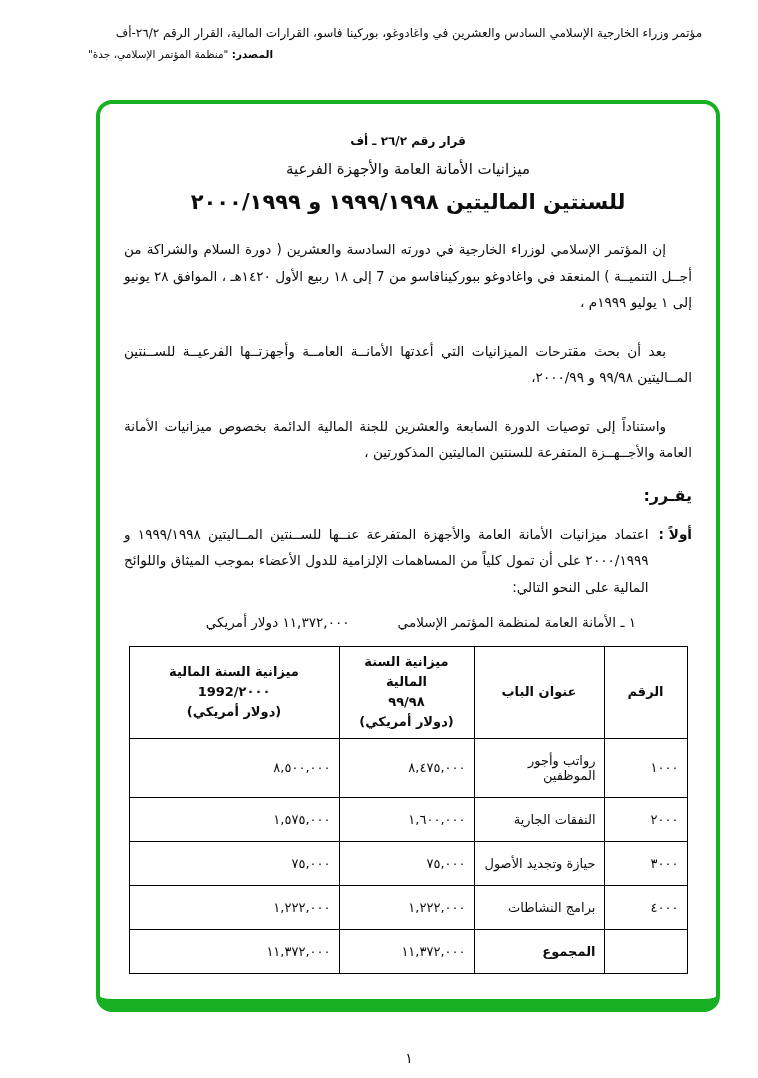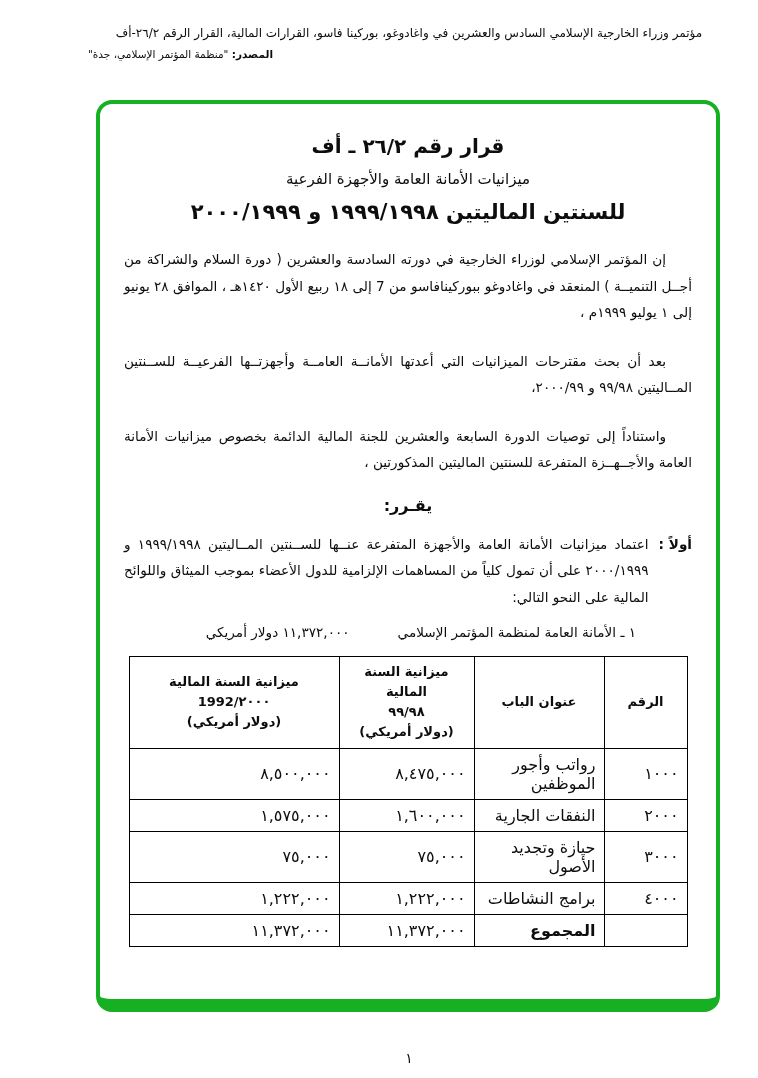--- a/index.html
+++ b/index.html
@@ -23,37 +23,36 @@
   .frame {
     margin:40px 10px 0 8px;
     height:912px;
     border:4px solid var(--green);
     border-bottom-width:13px;
     border-radius:16px;
     padding:30px 24px 0;
   }
 
   .title-block { text-align:center; }
-  .t1 { font-size:20px; font-weight:bold; }
+  .t1 { font-size:12px; font-weight:bold; }
   .t2 { font-size:14px; font-weight:bold; margin-top:13px; }
   .t3 { font-size:15px; font-weight:normal; margin-top:12px; }
   .t4 { font-size:21px; font-weight:bold; margin-top:12px; }
 
   .para {
     margin-top:22px;
     font-size:13.6px;
     line-height:1.95;
     text-align:justify;
     text-indent:26px;
   }
   .decision {
     margin-top:20px;
     font-size:16px;
     font-weight:bold;
-    text-align:center;
   }
   .clause { display:flex; gap:10px; margin-top:16px; }
   .clause-label { flex:0 0 auto; font-weight:bold; font-size:13.6px; line-height:1.95; }
   .clause-text { flex:1; font-size:13.6px; line-height:1.95; text-align:justify; }
 
   .item-line {
     display:flex;
     gap:48px;
     padding-right:56px;
     margin-top:14px;
@@ -70,22 +69,22 @@
     font-size:13px;
     font-weight:bold;
     text-align:center;
     vertical-align:middle;
     padding:5px 4px;
     height:72px;
     line-height:1.55;
   }
   .budget td {
     height:29px;
-    font-size:16px;
-    padding:6px 8px;
+    font-size:13px;
+    padding:14px 8px;
     vertical-align:middle;
   }
   td.c-num   { text-align:right; }
   td.c-title { text-align:right; }
   td.c-val   { text-align:right; }
   tr.total-row td.c-title { font-weight:bold; }
 
   .page-number {
     position:absolute;
     bottom:12px; left:0; right:0;

